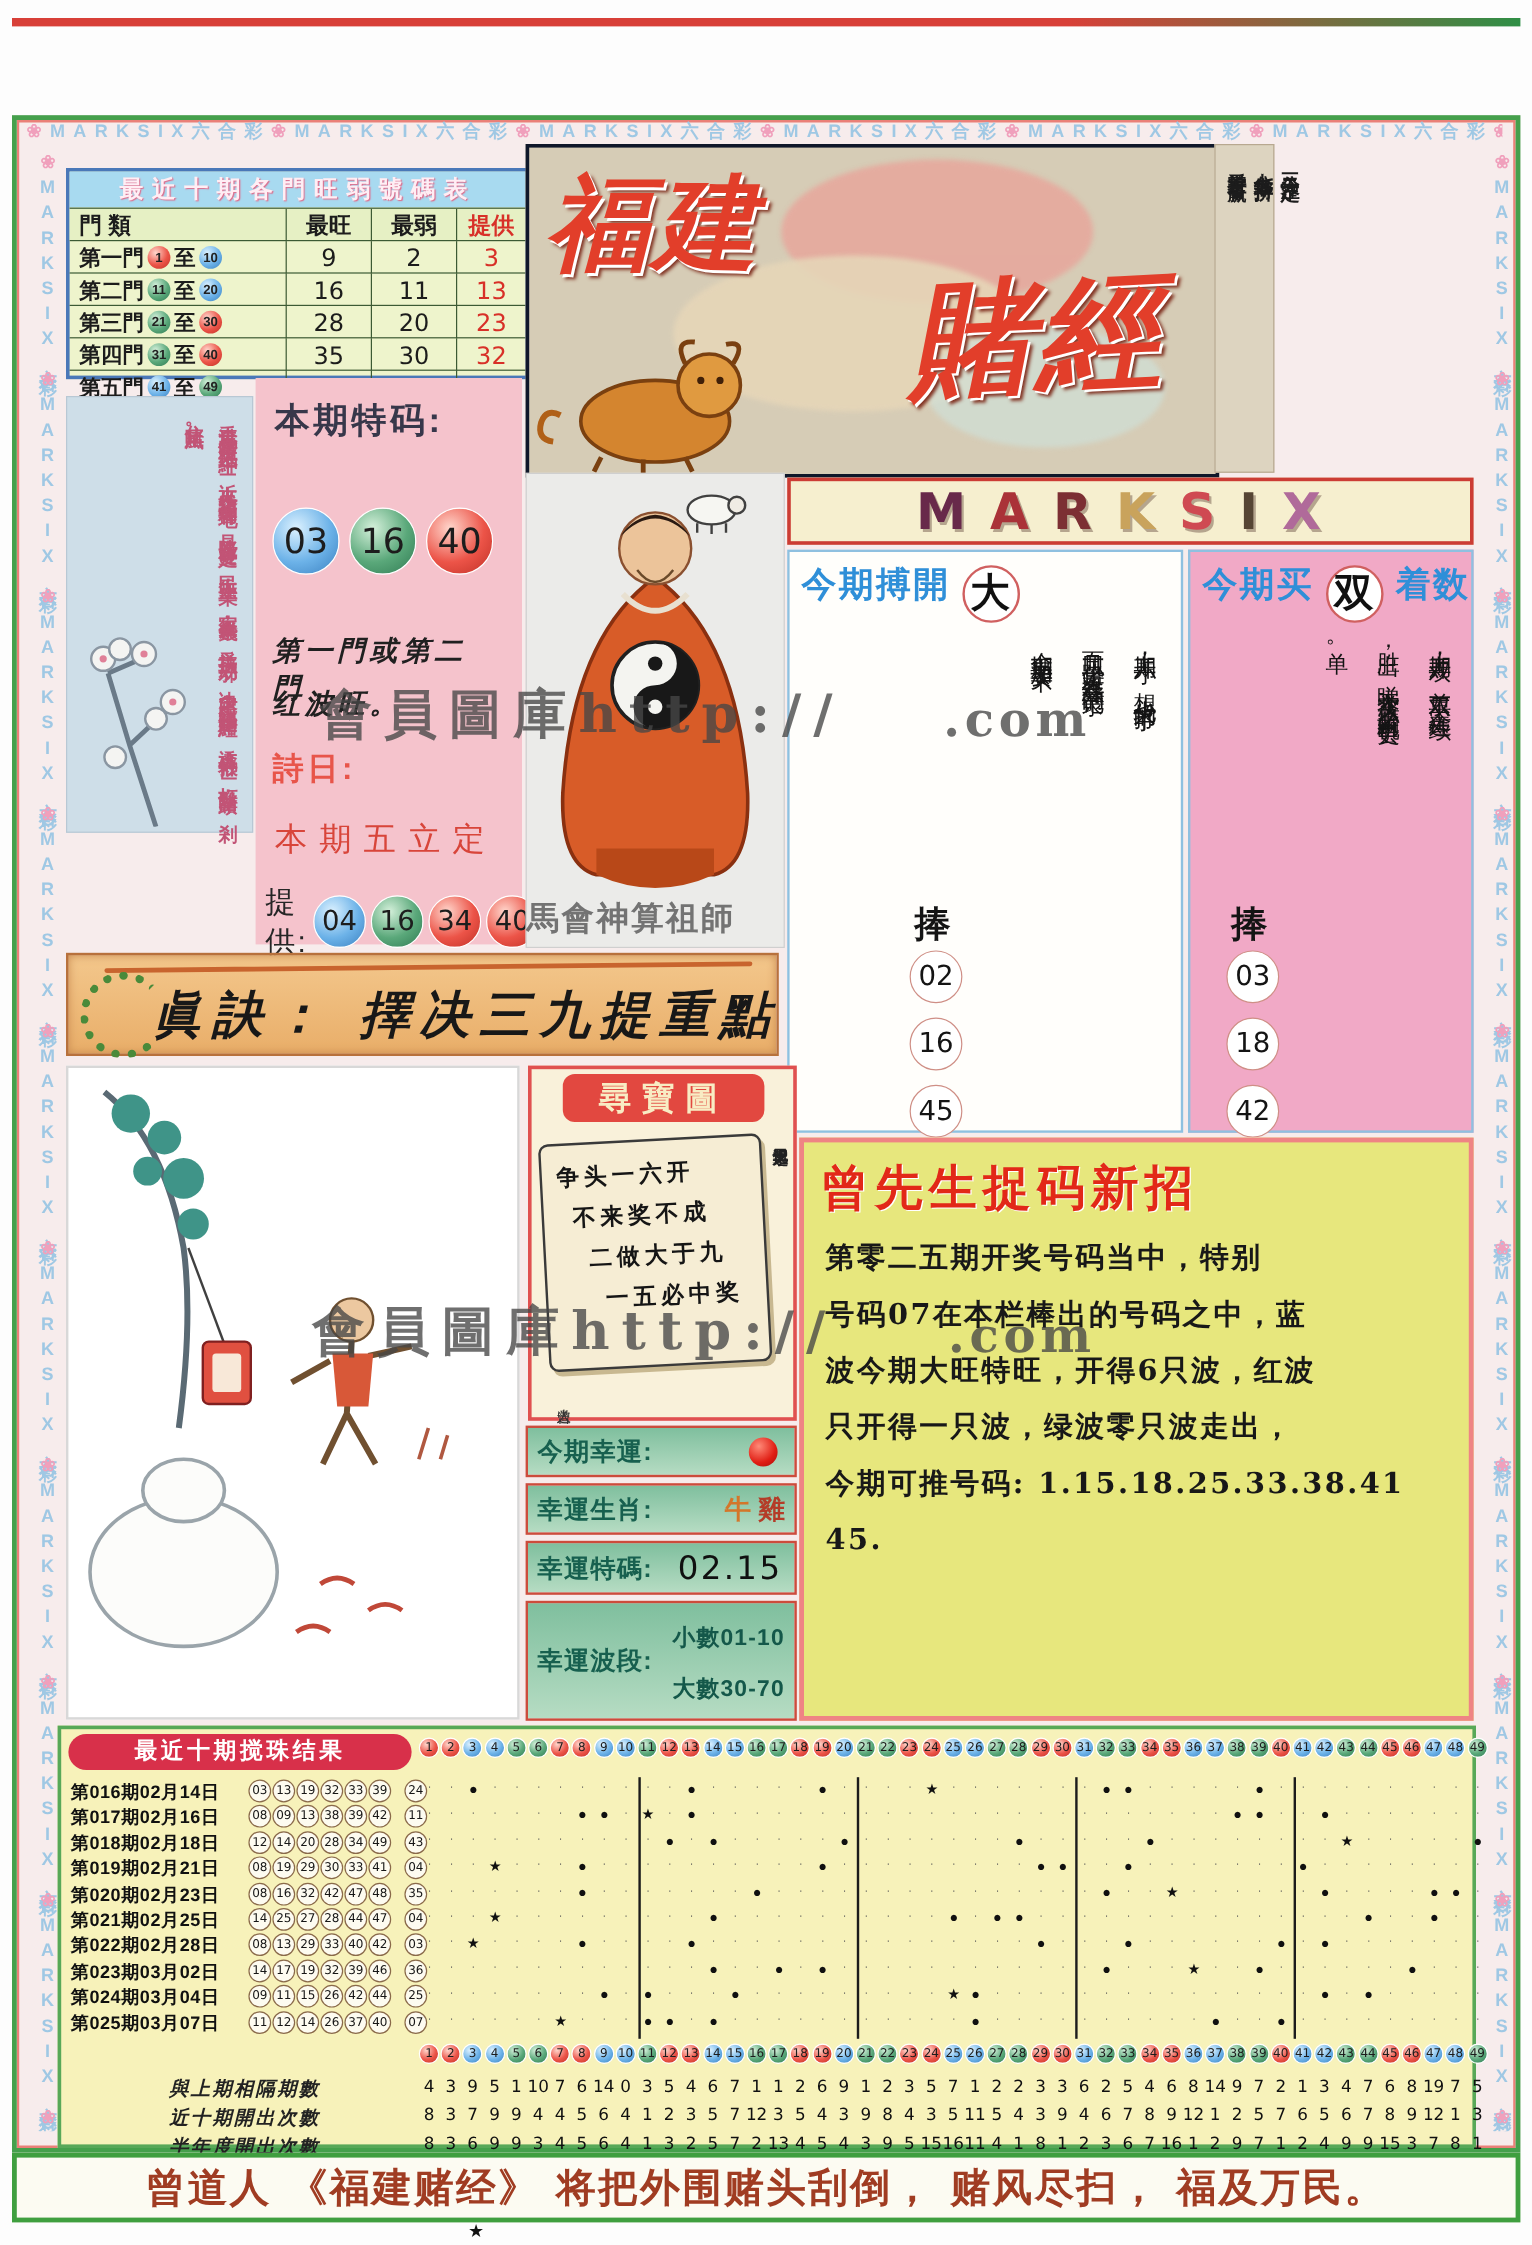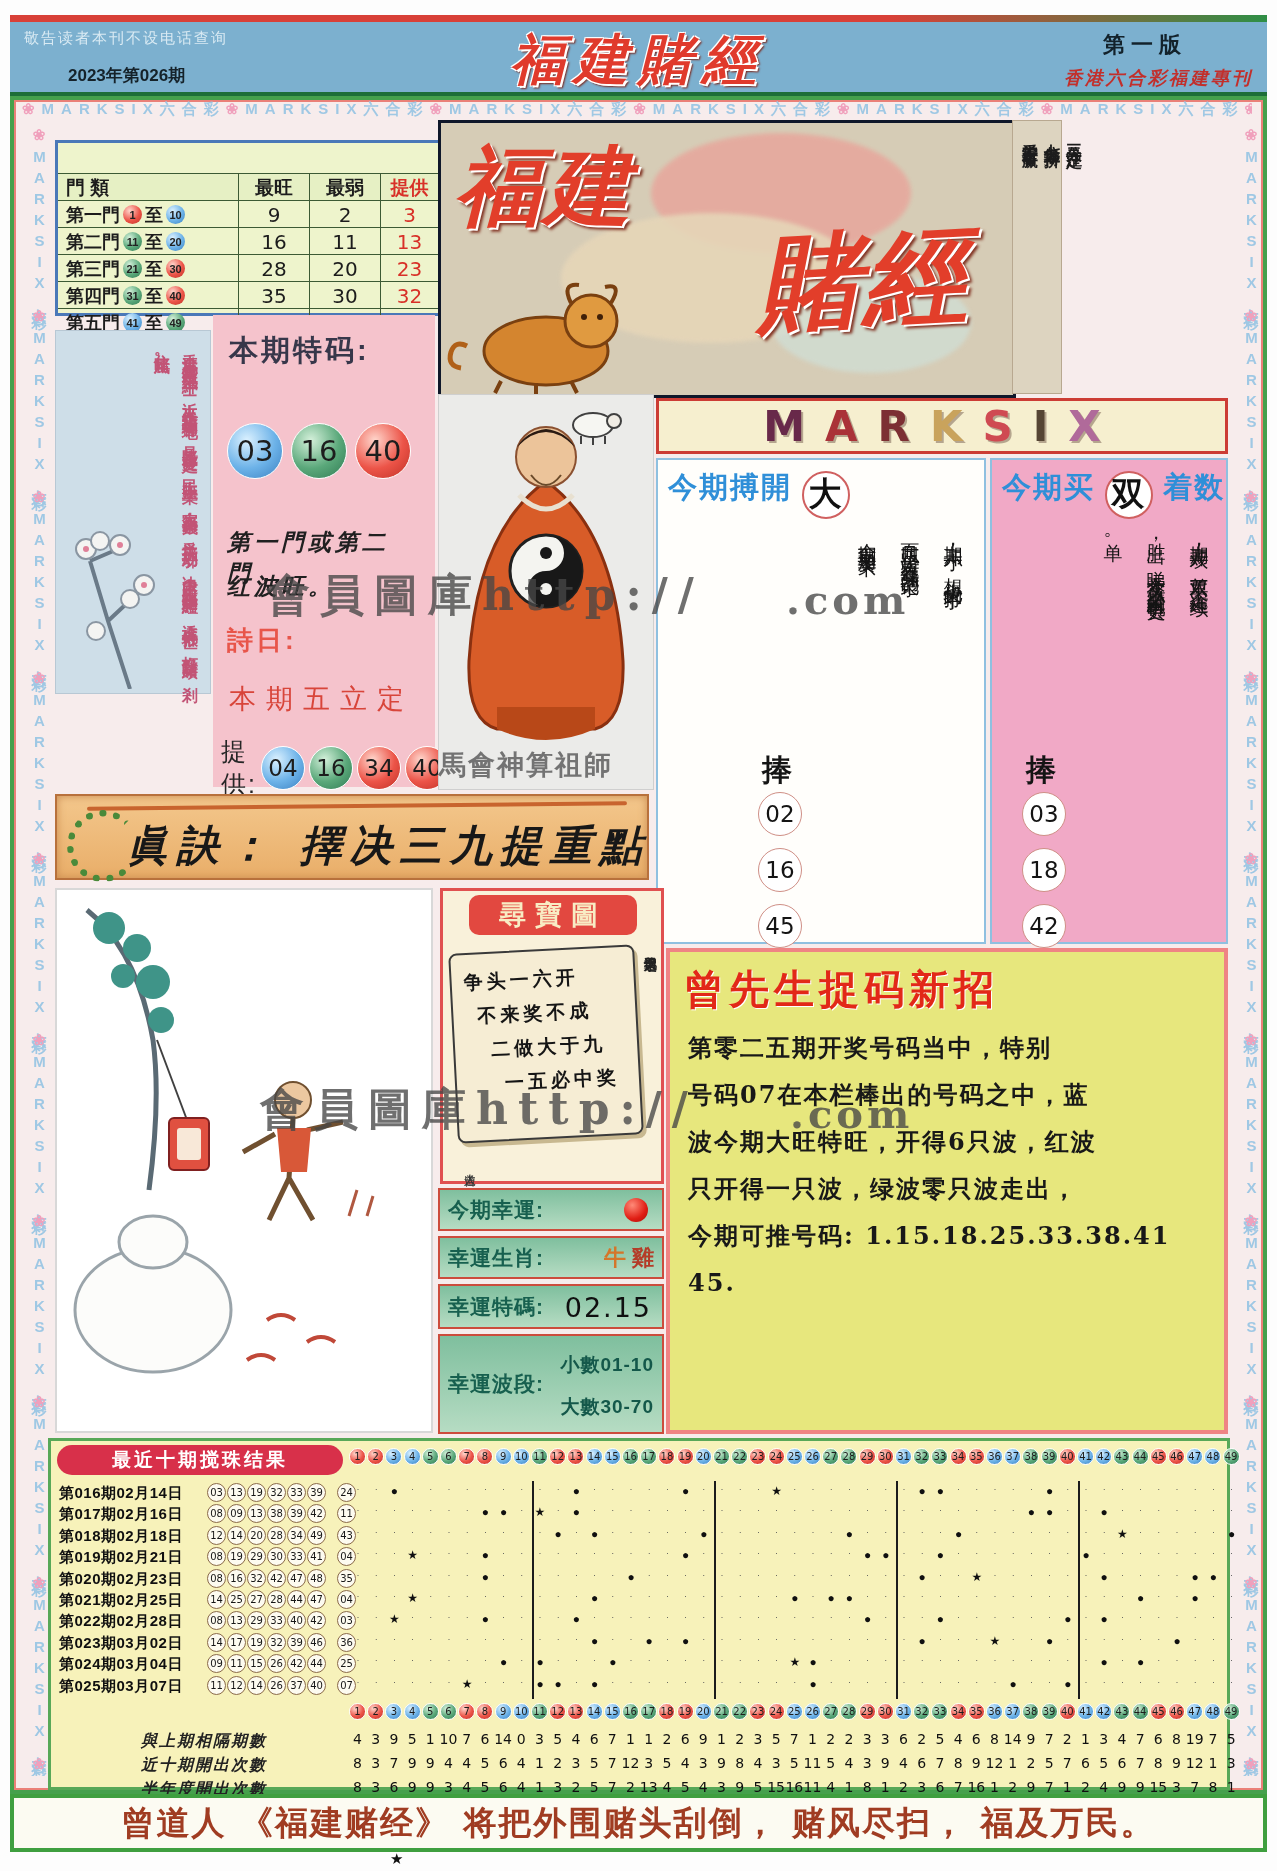--- a/index.html
+++ b/index.html
@@ -156,34 +156,28 @@
   .wm{position:absolute;color:rgba(70,70,70,.78);font-family:"DejaVu Serif",serif;font-weight:bold;
       letter-spacing:10px;pointer-events:none;z-index:50;}
 </style>
 </head>
 <body>
 
 <div id="page">
 
   <div class="abs" id="top-red"></div>
 
-  <div class="abs" id="header">
-    <div class="abs" id="hdr-notice">敬告读者本刊不设电话查询</div>
-    <div class="abs" id="hdr-issue">2023年第026期</div>
-    <div class="abs" id="hdr-title">福建賭經</div>
-    <div class="abs" id="hdr-edition">第一版</div>
-    <div class="abs" id="hdr-sub">香港六合彩福建專刊</div>
-  </div>
 
   <div class="abs" id="main-frame"></div>
   <div class="abs strip" id="strip-top"><span class="fl">❀</span><span>MARKSIX六合彩</span><span class="fl">❀</span><span>MARKSIX六合彩</span><span class="fl">❀</span><span>MARKSIX六合彩</span><span class="fl">❀</span><span>MARKSIX六合彩</span><span class="fl">❀</span><span>MARKSIX六合彩</span><span class="fl">❀</span><span>MARKSIX六合彩</span><span class="fl">❀</span></div>
   <div class="abs strip" id="strip-left"><span class="fl">❀</span><span>MARKSIX六合彩</span><span class="fl">❀</span><span>MARKSIX六合彩</span><span class="fl">❀</span><span>MARKSIX六合彩</span><span class="fl">❀</span><span>MARKSIX六合彩</span><span class="fl">❀</span><span>MARKSIX六合彩</span><span class="fl">❀</span><span>MARKSIX六合彩</span><span class="fl">❀</span><span>MARKSIX六合彩</span><span class="fl">❀</span><span>MARKSIX六合彩</span><span class="fl">❀</span><span>MARKSIX六合彩</span><span class="fl">❀</span></div>
   <div class="abs strip" id="strip-right"><span class="fl">❀</span><span>MARKSIX六合彩</span><span class="fl">❀</span><span>MARKSIX六合彩</span><span class="fl">❀</span><span>MARKSIX六合彩</span><span class="fl">❀</span><span>MARKSIX六合彩</span><span class="fl">❀</span><span>MARKSIX六合彩</span><span class="fl">❀</span><span>MARKSIX六合彩</span><span class="fl">❀</span><span>MARKSIX六合彩</span><span class="fl">❀</span><span>MARKSIX六合彩</span><span class="fl">❀</span><span>MARKSIX六合彩</span><span class="fl">❀</span></div>
 
   <div class="abs" id="gate-table">
+    <div class="abs" id="gt-title">最近十期各門旺弱號碼表</div>
     <div class="gt-row" id="gt-head" style="top:30px;height:27px;background:#e6f0c4;">
       <div class="gt-c" style="width:172px;">門 類</div>
       <div class="gt-c" style="width:70px;">最旺</div>
       <div class="gt-c" style="width:70px;">最弱</div>
       <div class="gt-c gt-offer" style="flex:1;">提供</div>
     </div>
     <div id="gt-body">
         <div class="gt-row" style="top: 57px; height: 27px;">
           <div class="gt-c" style="width: 172px; font-size: 18px;">
             <span>第一門</span>

